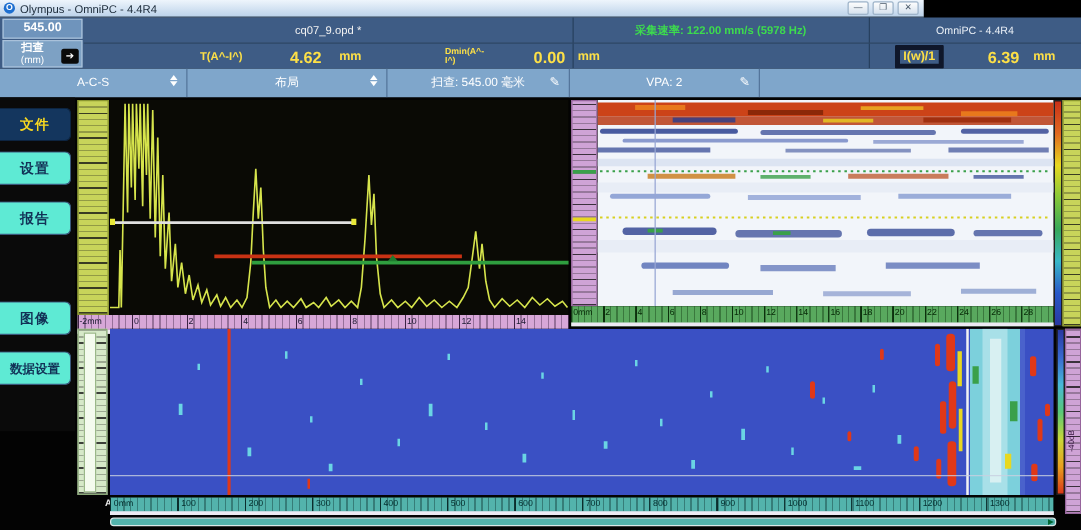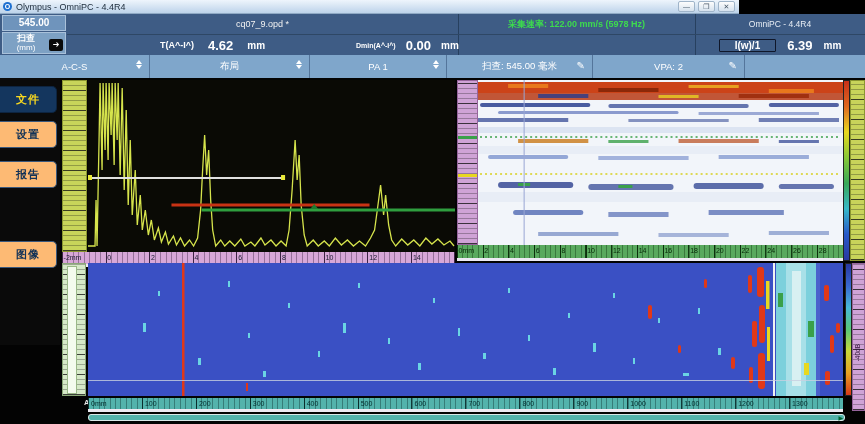--- a/index.html
+++ b/index.html
@@ -32,46 +32,46 @@
   .scan-unit{position:absolute;left:0;top:10px;width:46px;text-align:center;font-size:8px;}
   .scan-arrow{position:absolute;right:2px;bottom:2px;width:14px;height:12px;
     background:#0a0a0a;border-radius:2px;color:#fff;font-size:8px;line-height:12px;
     text-align:center;}
   .file-name{left:67px;top:0;width:391px;height:20px;color:#f2f2f2;font-size:9px;
     line-height:20px;text-align:center;}
   .acq-rate{left:458px;top:0;width:237px;height:20px;color:#3ddb4e;font-size:9px;
     font-weight:bold;line-height:20px;text-align:center;}
   .version{left:695px;top:0;width:170px;height:20px;color:#e8eef5;font-size:8.5px;
     line-height:20px;text-align:center;}
-  .reading{top:21px;height:20px;display:flex;align-items:center;color:#ffffff;}
+  .reading{top:21px;height:20px;display:flex;align-items:center;color:#fde047;}
   .reading .lbl{font-weight:bold;}
-  .reading .val{font-size:13px;font-weight:bold;}
+  .reading .val{font-size:13px;font-weight:bold;margin-left:24px;}
   .reading .unit{font-size:10px;font-weight:bold;}
-  .boxed{border:1px solid #0f172a;padding:0 15px;border-radius:1px;}
+  .boxed{border:4px solid #0f172a;padding:0 3px;border-radius:1px;}
 
   
   .toolbar{left:0;top:55px;width:865px;height:23px;background:#7fa6cb;display:flex;}
   .tb-seg{position:relative;height:23px;border-right:1px solid #54759b;
     box-sizing:border-box;display:flex;align-items:center;justify-content:center;
     color:#fff;font-size:9.5px;}
   .tb-icon{position:absolute;right:7px;top:5px;}
   .spin{display:flex;flex-direction:column;align-items:center;gap:1px;}
   .spin i{display:block;width:0;height:0;border-left:3.5px solid transparent;
     border-right:3.5px solid transparent;}
   .spin .up{border-bottom:4px solid #fff;}
   .spin .dn{border-top:4px solid #fff;}
   .pencil{font-size:10px;color:#fff;font-style:normal;}
   .cursorchk{font-size:11px;color:#fff;font-style:normal;}
 
   
   .main{left:0;top:78px;width:865px;height:346px;background:#030303;}
 
   
   .sidebar{left:0;top:0;width:60px;height:267px;background:#0a0a0a;}
-  .tab{position:absolute;left:0;width:57px;height:27px;background:#fdba74;
+  .tab{position:absolute;left:0;width:57px;height:27px;background:#5eead4;
     border:1px solid #3a587c;border-left:none;border-radius:0 5px 5px 0;
     color:#123257;font-size:11px;font-weight:bold;display:flex;align-items:center;
     justify-content:center;box-sizing:border-box;letter-spacing:1px;}
   .tab.small{font-size:10px;letter-spacing:0;}
   .tab.active{background:#14365e;color:#f8d820;border-color:#0d2440;}
 
   
   .ruler{box-sizing:border-box;overflow:hidden;}
   .ruler-x{border-bottom:3px solid #eceaf2;}
   .tick-label{position:absolute;top:2px;font-size:7px;color:#1a1a30;white-space:nowrap;}
@@ -168,44 +168,38 @@
           <i class="dn"></i>
         </span>
     </div>
     <div class="tb-seg" style="width:160px;">
       <span>布局</span>
       <span class="tb-icon spin">
           <i class="up"></i>
           <i class="dn"></i>
         </span>
     </div>
-    <div class="tb-seg" style="width:137px;">
-      <span>PA 1</span>
-      <span class="tb-icon spin">
-          <i class="up"></i>
-          <i class="dn"></i>
-        </span>
-    </div>
     <div class="tb-seg" style="width:146px;">
       <span>扫查: 545.00 毫米</span>
       <span class="tb-icon pencil">✎</span>
     </div>
     <div class="tb-seg" style="width:152px;">
       <span>VPA: 2</span>
       <span class="tb-icon pencil">✎</span>
     </div>
   </div>
 
   <div class="abs main">
 
     <div class="abs sidebar">
       <div class="tab active" style="top:8px;">文件</div>
       <div class="tab" style="top:43px;">设置</div>
       <div class="tab" style="top:83px;">报告</div>
       <div class="tab" style="top:163px;">图像</div>
+      <div class="tab small" style="top:203px;">数据设置</div>
     </div>
 
     <div class="abs ruler ry ry-yg" style="left:62px;top:2px;width:25px;height:172px;"></div>
 
     <div class="abs plot" style="left:88px;top:2px;width:367px;height:172px;">
       <svg width="100%" height="100%" viewBox="0 0 365 172" preserveAspectRatio="none">
         <rect width="365" height="172" fill="#0a0a05"></rect>
         <path fill="none" stroke="#d6e44c" stroke-width="1.3" d="M0,166 L7,166 L8,120 L9,166 L11,60 L12,3 L14,90 L15,3 L17,70 L18,3 L20,80 L21,3 L23,55 L24,3 L26,85 L27,3 L29,60 L30,3 L32,95 L34,8 L36,110 L38,30 L40,125 L42,60 L44,135 L47,90 L49,145 L52,115 L54,150 L57,130 L60,155 L63,140 L66,160 L70,148 L73,162 L77,152 L80,164 L85,156 L88,165 L92,158 L96,166 L101,160 L105,166 L109,158 L112,130 L114,90 L116,55 L118,95 L120,70 L122,120 L124,150 L127,166 L132,160 L136,166 L141,161 L146,166 L152,159 L156,166 L162,162 L166,166 L172,158 L176,165 L182,160 L187,166 L192,161 L197,166 L200,150 L203,110 L206,60 L208,100 L210,75 L212,125 L215,155 L218,166 L224,160 L229,166 L235,161 L240,166 L246,158 L252,165 L258,160 L264,166 L270,161 L276,166 L281,158 L285,150 L288,128 L291,105 L294,135 L296,115 L299,145 L302,160 L306,166 L312,159 L318,165 L324,160 L330,166 L336,158 L342,164 L348,159 L354,165 L360,161 L364,166"></path>
         <line x1="0" y1="98" x2="195" y2="98" stroke="#e0e0e0" stroke-width="2.2"></line>
         <rect x="0" y="95" width="4" height="5" fill="#e8e838"></rect>

